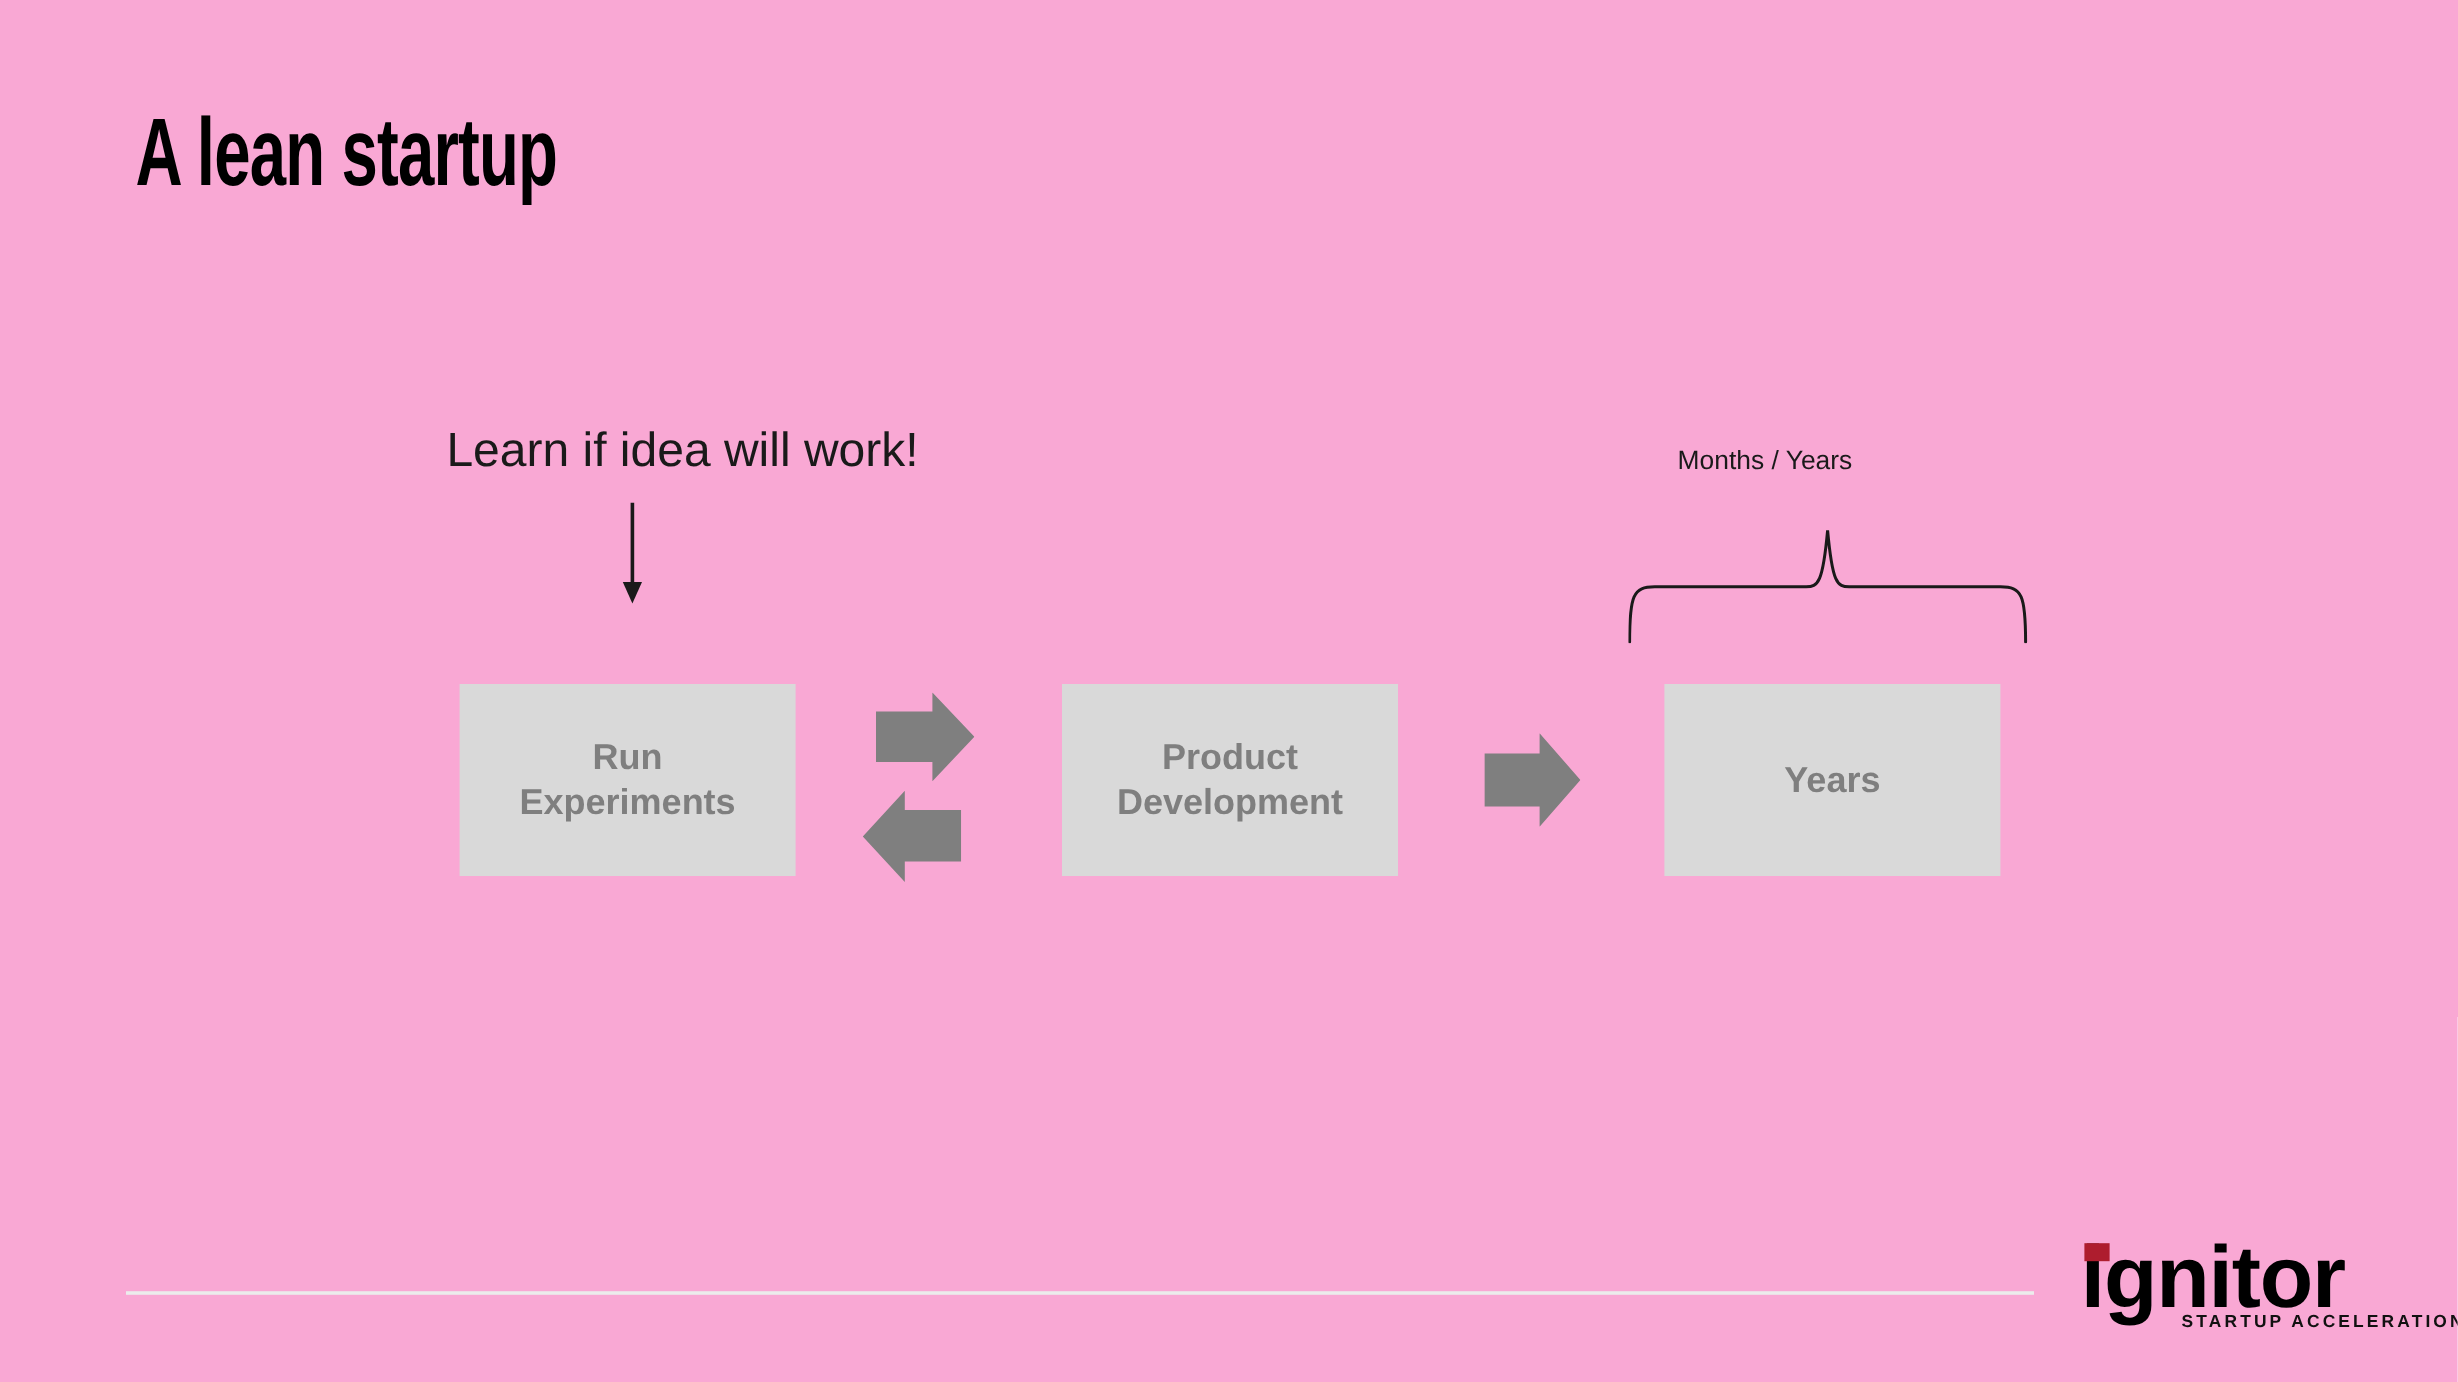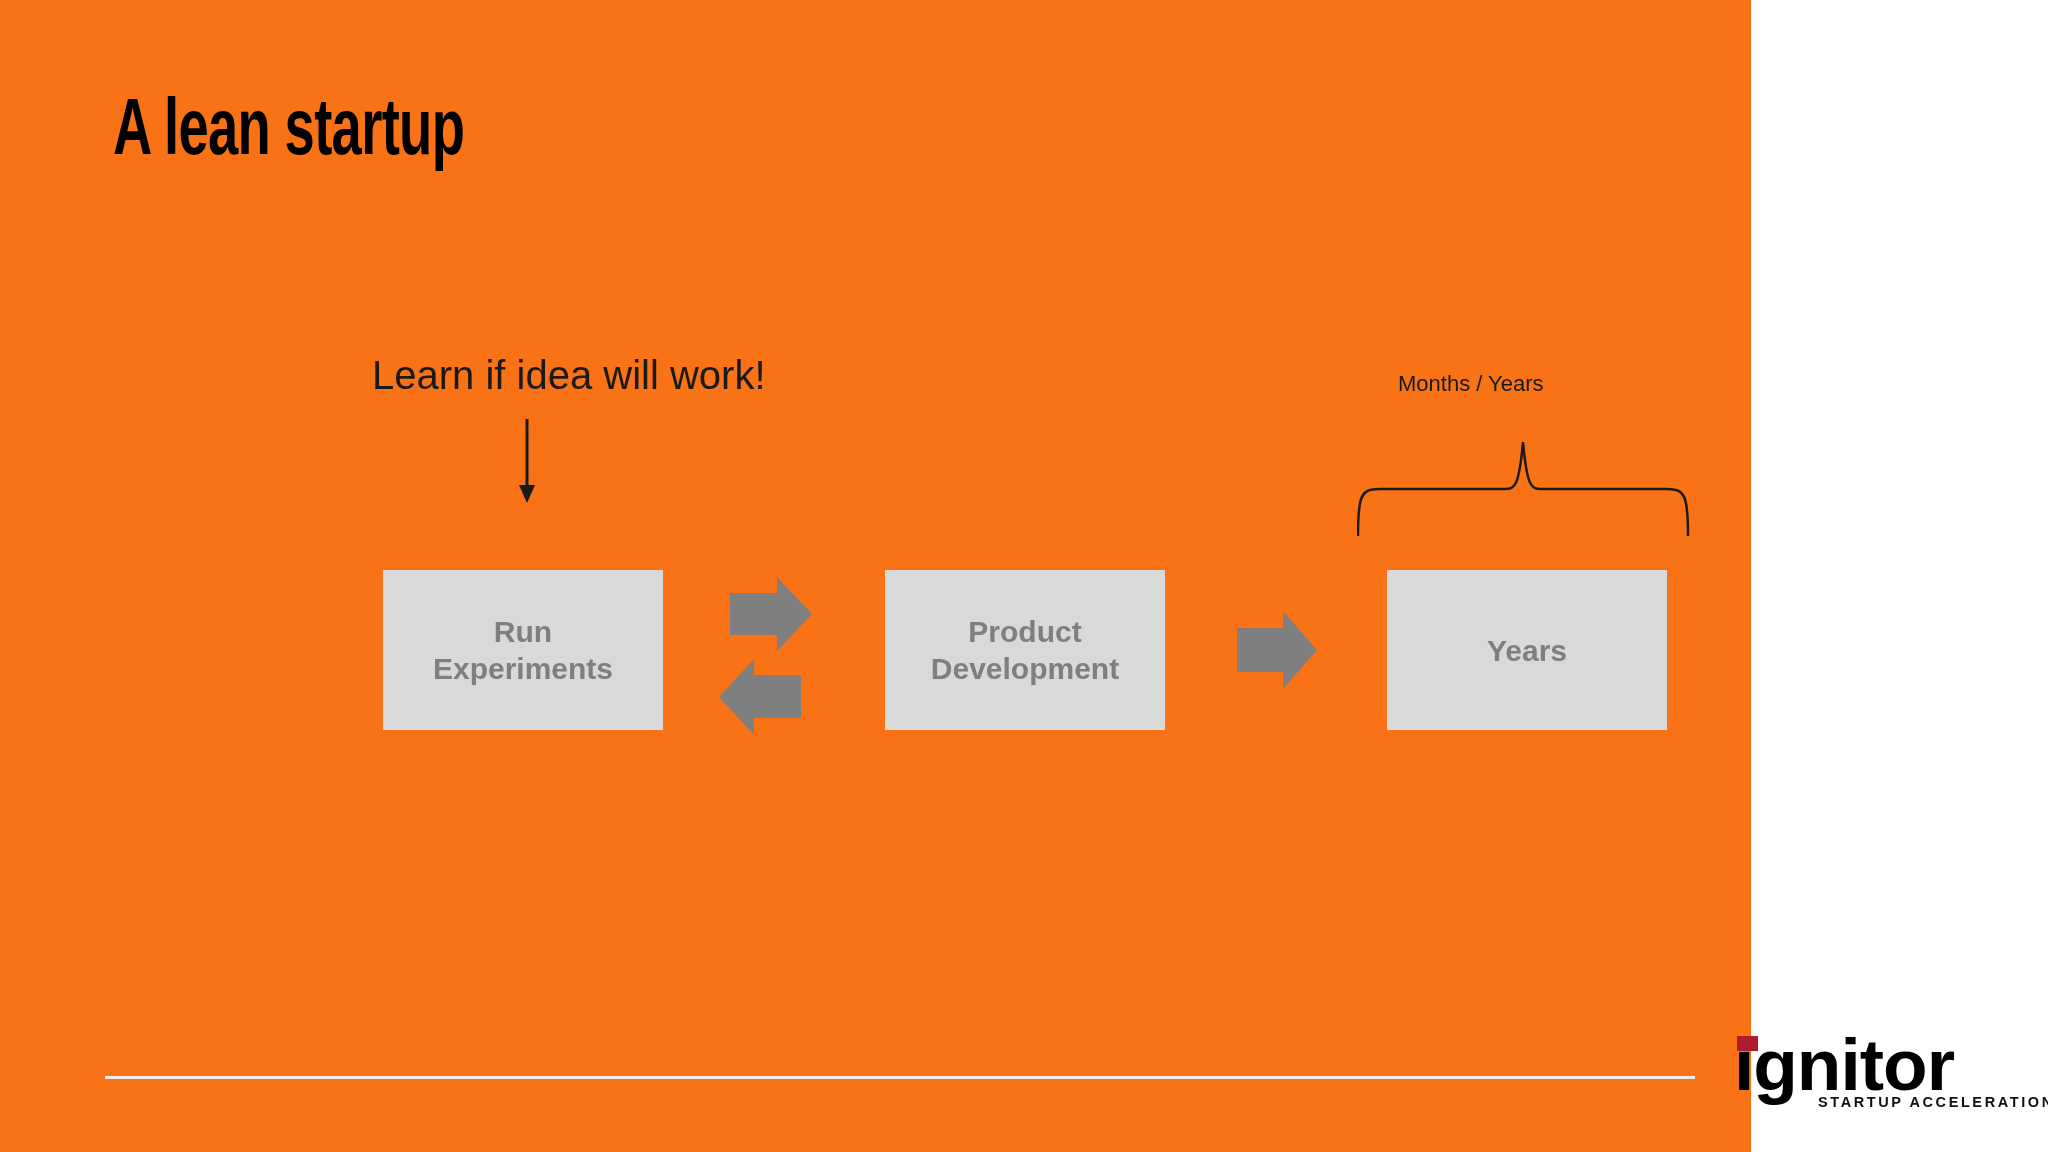--- a/index.html
+++ b/index.html
@@ -1,21 +1,21 @@
 <!DOCTYPE html>
 <html><head>
 <meta charset="utf-8">
 <style>
   html, body { margin: 0; padding: 0; }
   body {
     width: 2048px; height: 1152px; overflow: hidden;
     background: #ffffff;
     font-family: "Liberation Sans", sans-serif;
   }
-  .slide { position: relative; width: 1751px; height: 1152px; background: #f97316; }
+  .slide { position: relative; width: 2048px; height: 1152px; background: #f9a8d4; }
 
   .slide-title {
     position: absolute; left: 113px; top: 87px;
     font-size: 80px; font-weight: 700; line-height: 1;
     letter-spacing: -1px; color: #000;
     transform: scaleX(0.68); transform-origin: 0 0;
     white-space: nowrap; margin: 0;
   }
 
   .annotation {

